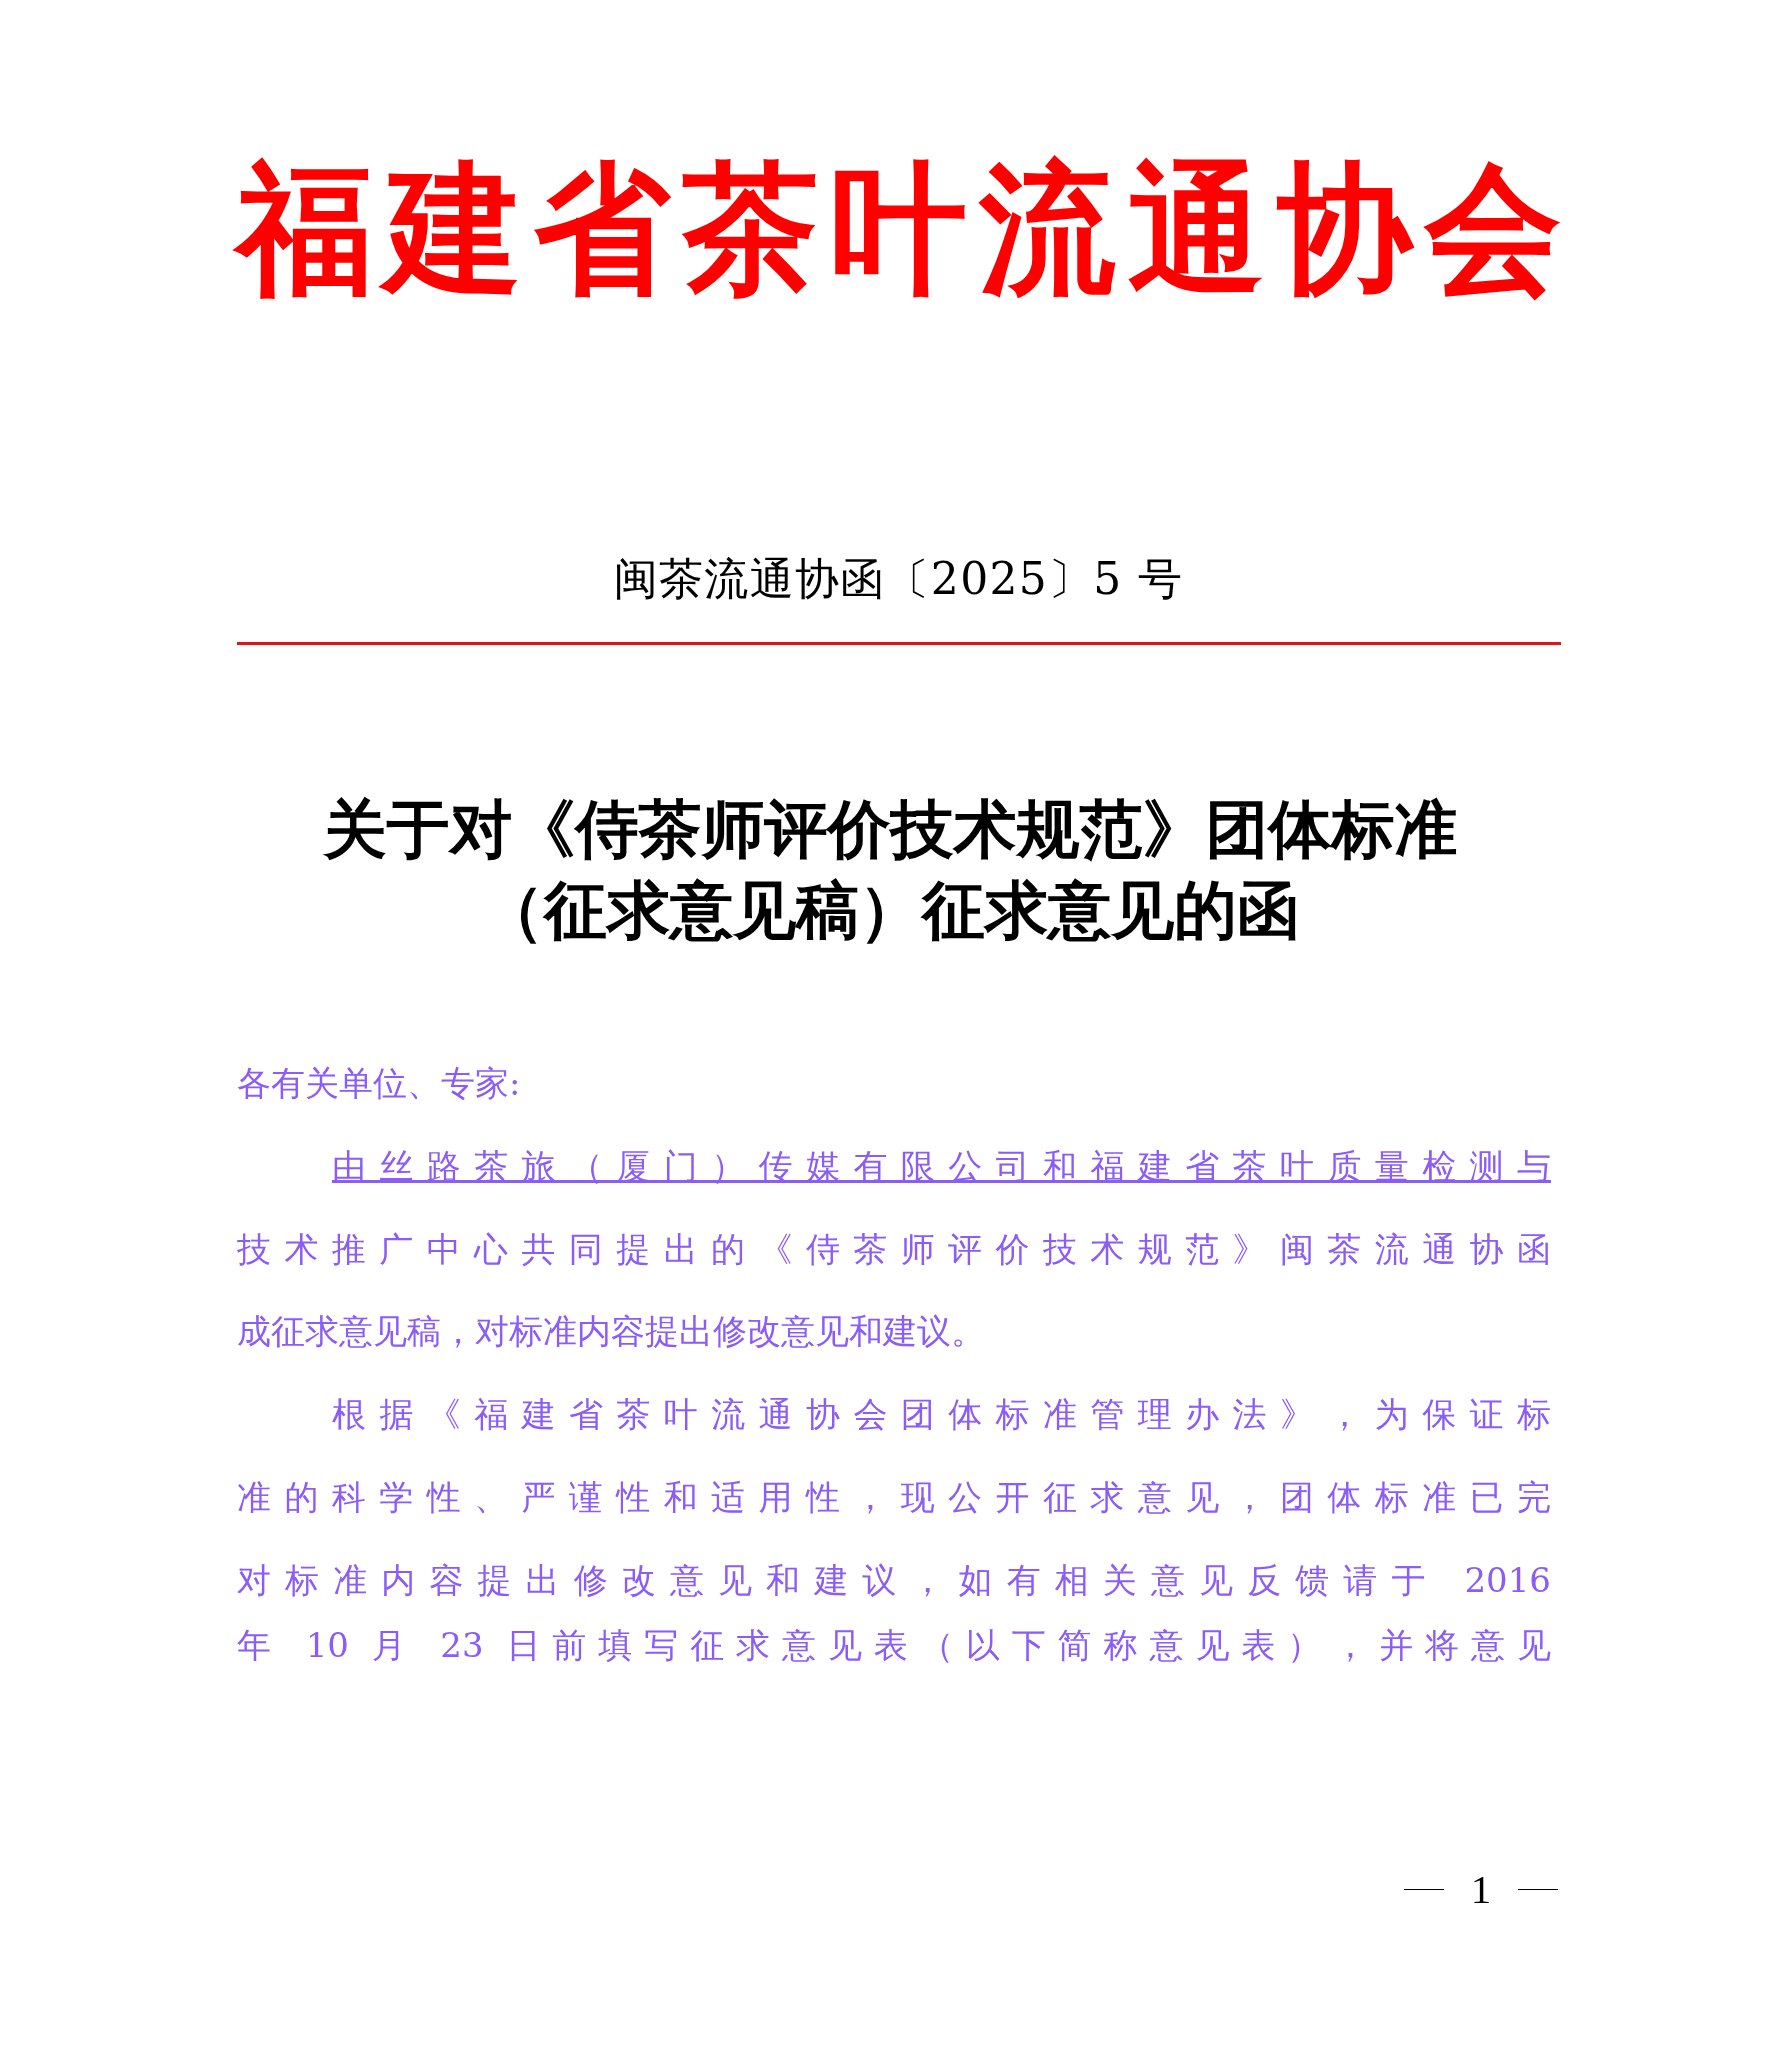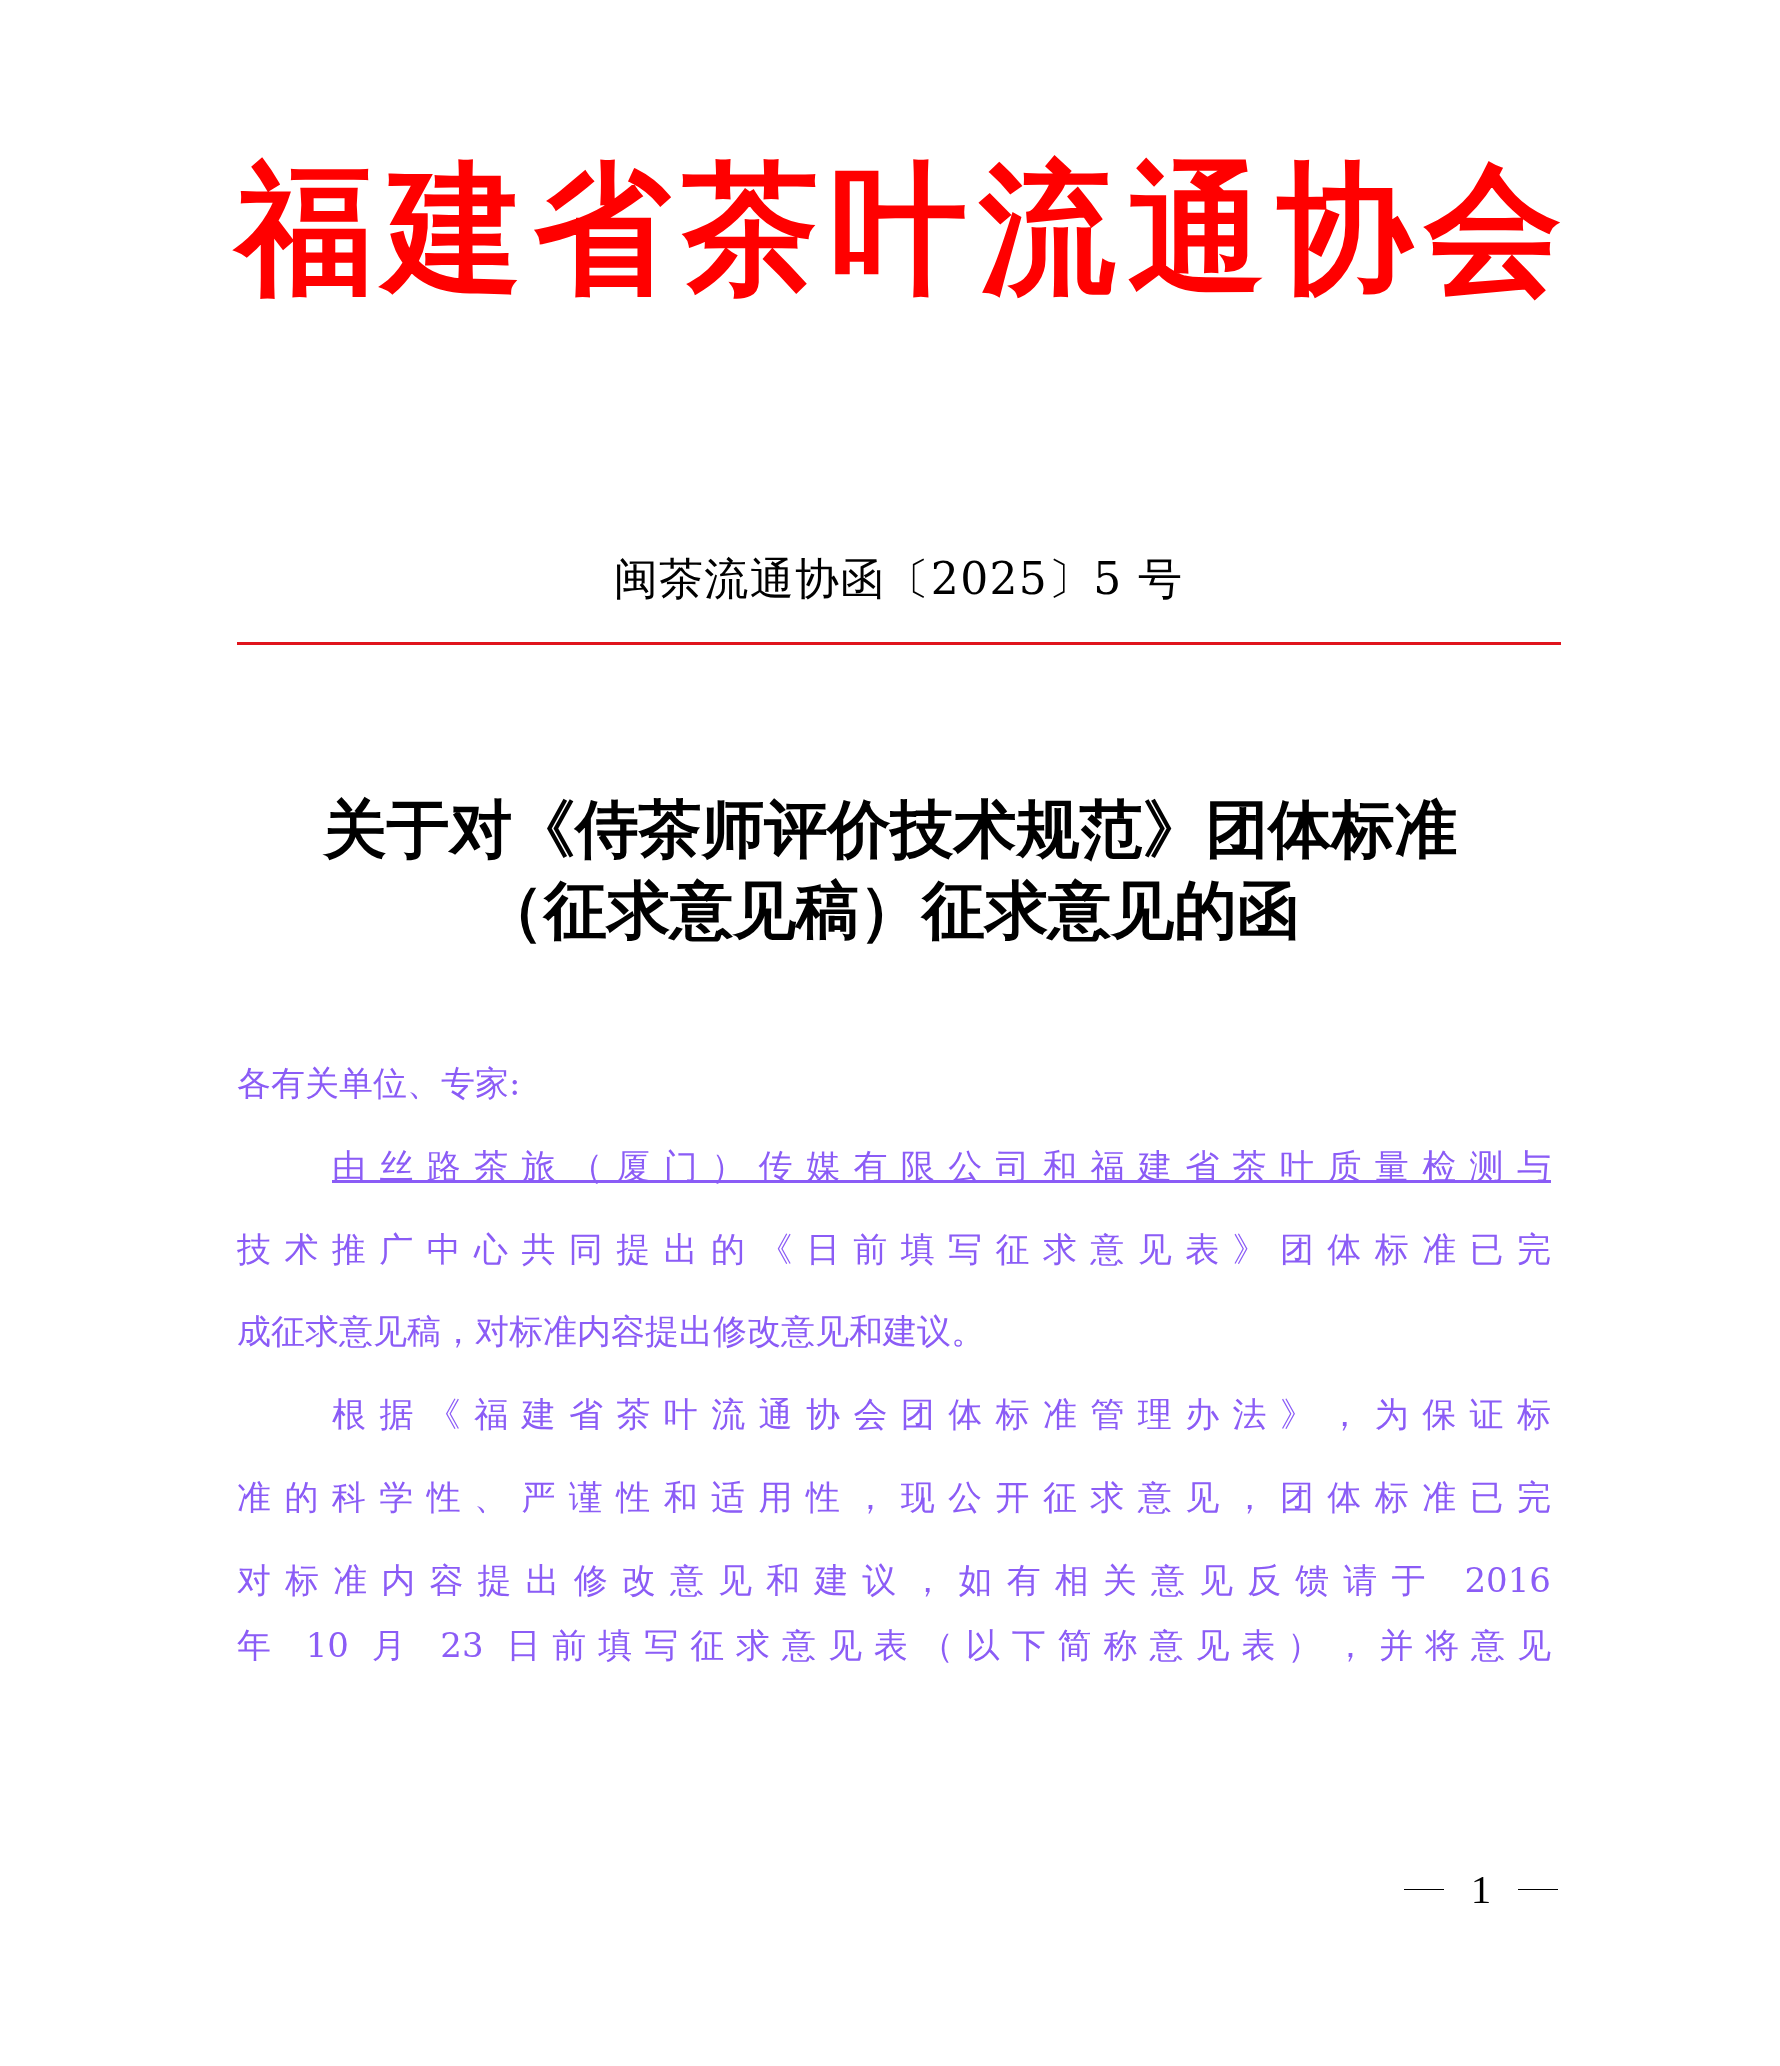--- a/index.html
+++ b/index.html
@@ -125,21 +125,21 @@
   <div class="doc-number">闽茶流通协函〔2025〕5 号</div>
 
   <div class="red-rule"></div>
 
   <div class="title l1">关于对《侍茶师评价技术规范》团体标准</div>
   <div class="title l2">（征求意见稿）征求意见的函</div>
 
   <div class="body-text salutation">各有关单位、专家:</div>
 
   <div class="body-text indent" style="top:1125px;text-decoration:underline;">由丝路茶旅（厦门）传媒有限公司和福建省茶叶质量检测与</div>
-  <div class="body-text" style="top:1208px;">技术推广中心共同提出的《日前填写征求意见表》团体标准已完</div>
+  <div class="body-text" style="top:1208px;">技术推广中心共同提出的《侍茶师评价技术规范》闽茶流通协函</div>
   <div class="body-text last" style="top:1290px;">成征求意见稿，对标准内容提出修改意见和建议。</div>
 
   <div class="body-text indent" style="top:1373px;">根据《福建省茶叶流通协会团体标准管理办法》，为保证标</div>
   <div class="body-text" style="top:1456px;">准的科学性、严谨性和适用性，现公开征求意见，团体标准已完</div>
   <div class="body-text" style="top:1539px;">对标准内容提出修改意见和建议，如有相关意见反馈请于 2016</div>
   <div class="body-text" style="top:1604px;">年 10 月 23 日前填写征求意见表（以下简称意见表），并将意见</div>
 
   <div class="page-footer">
     <span class="dash"></span>
     <span>1</span>

